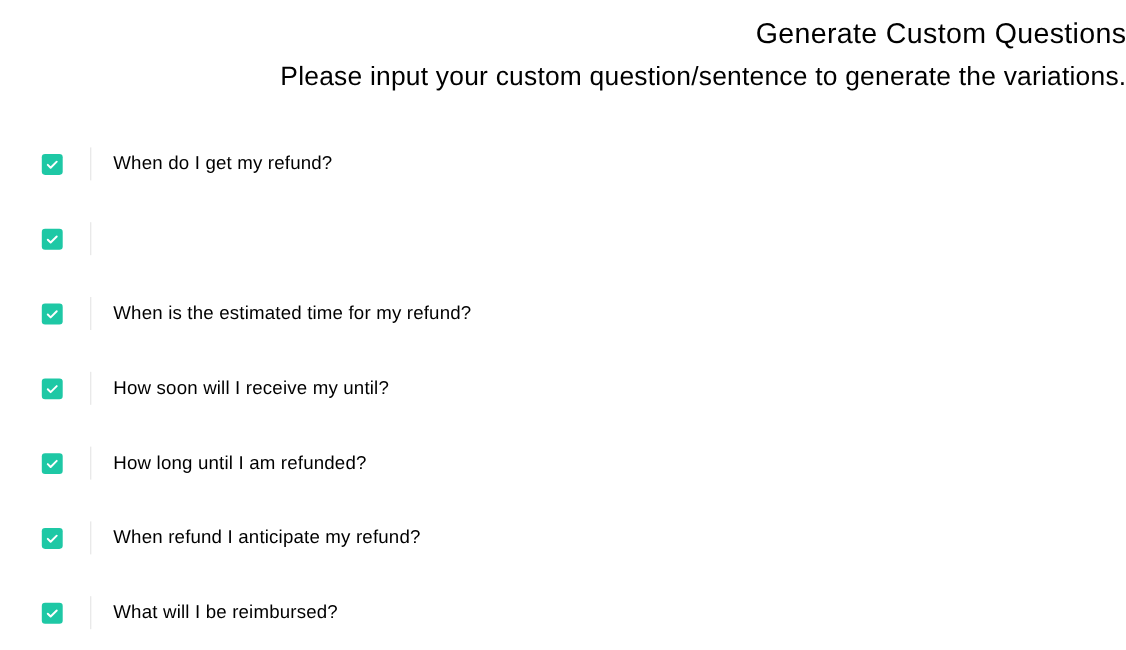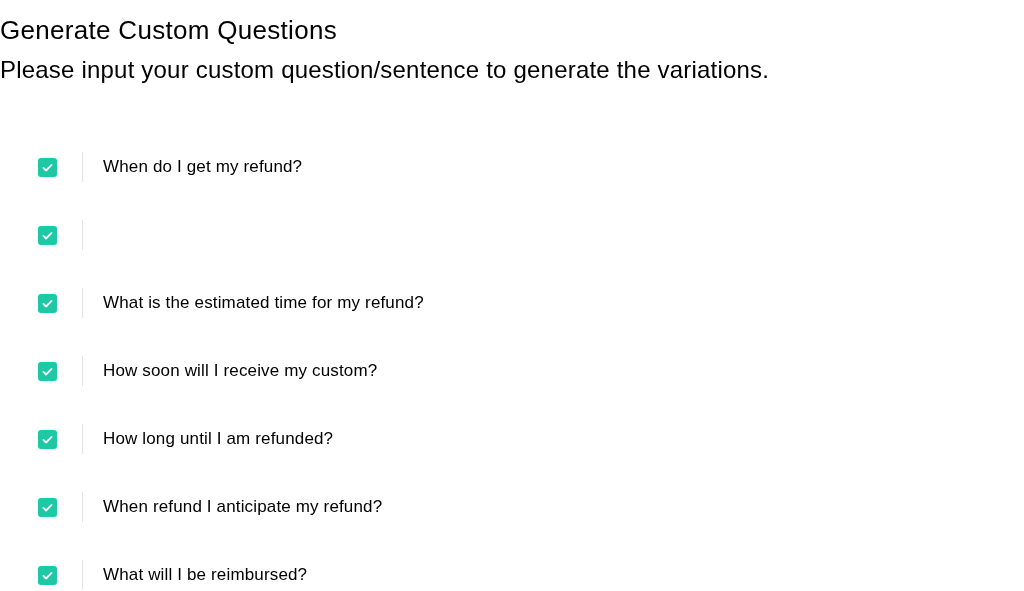--- a/index.html
+++ b/index.html
@@ -7,22 +7,22 @@
       font-family: -apple-system, BlinkMacSystemFont, "Segoe UI", "Helvetica Neue", Arial, sans-serif;
       background: #fff;
       width: 1024px;
       height: 591px;
       overflow: hidden;
     }
     .container {
       padding-top: 15px;
     }
     .header {
-      text-align: left;
-      margin-bottom: 68px;
+      text-align: right;
+      margin-bottom: 50px;
     }
     .title {
       font-size: 26px;
       font-weight: 400;
       color: #000;
       letter-spacing: 0.3px;
       margin-bottom: 10px;
     }
     .subtitle {
       font-size: 24px;
@@ -102,31 +102,31 @@
       <div class="divider"></div>
     </div>
 
     <div class="list-row">
       <div class="checkbox">
         <svg class="check-svg" viewBox="0 0 16 16">
             <path d="M3 8.5 L6.2 11.7 L13 4.9" stroke="#fff" stroke-width="2.2" fill="none" stroke-linecap="round" stroke-linejoin="round"></path>
           </svg>
       </div>
       <div class="divider"></div>
-      <div class="question-text">What is the estimated time for my refund?</div>
+      <div class="question-text">When is the estimated time for my refund?</div>
     </div>
 
     <div class="list-row">
       <div class="checkbox">
         <svg class="check-svg" viewBox="0 0 16 16">
             <path d="M3 8.5 L6.2 11.7 L13 4.9" stroke="#fff" stroke-width="2.2" fill="none" stroke-linecap="round" stroke-linejoin="round"></path>
           </svg>
       </div>
       <div class="divider"></div>
-      <div class="question-text">How soon will I receive my custom?</div>
+      <div class="question-text">How soon will I receive my until?</div>
     </div>
 
     <div class="list-row">
       <div class="checkbox">
         <svg class="check-svg" viewBox="0 0 16 16">
             <path d="M3 8.5 L6.2 11.7 L13 4.9" stroke="#fff" stroke-width="2.2" fill="none" stroke-linecap="round" stroke-linejoin="round"></path>
           </svg>
       </div>
       <div class="divider"></div>
       <div class="question-text">How long until I am refunded?</div>

